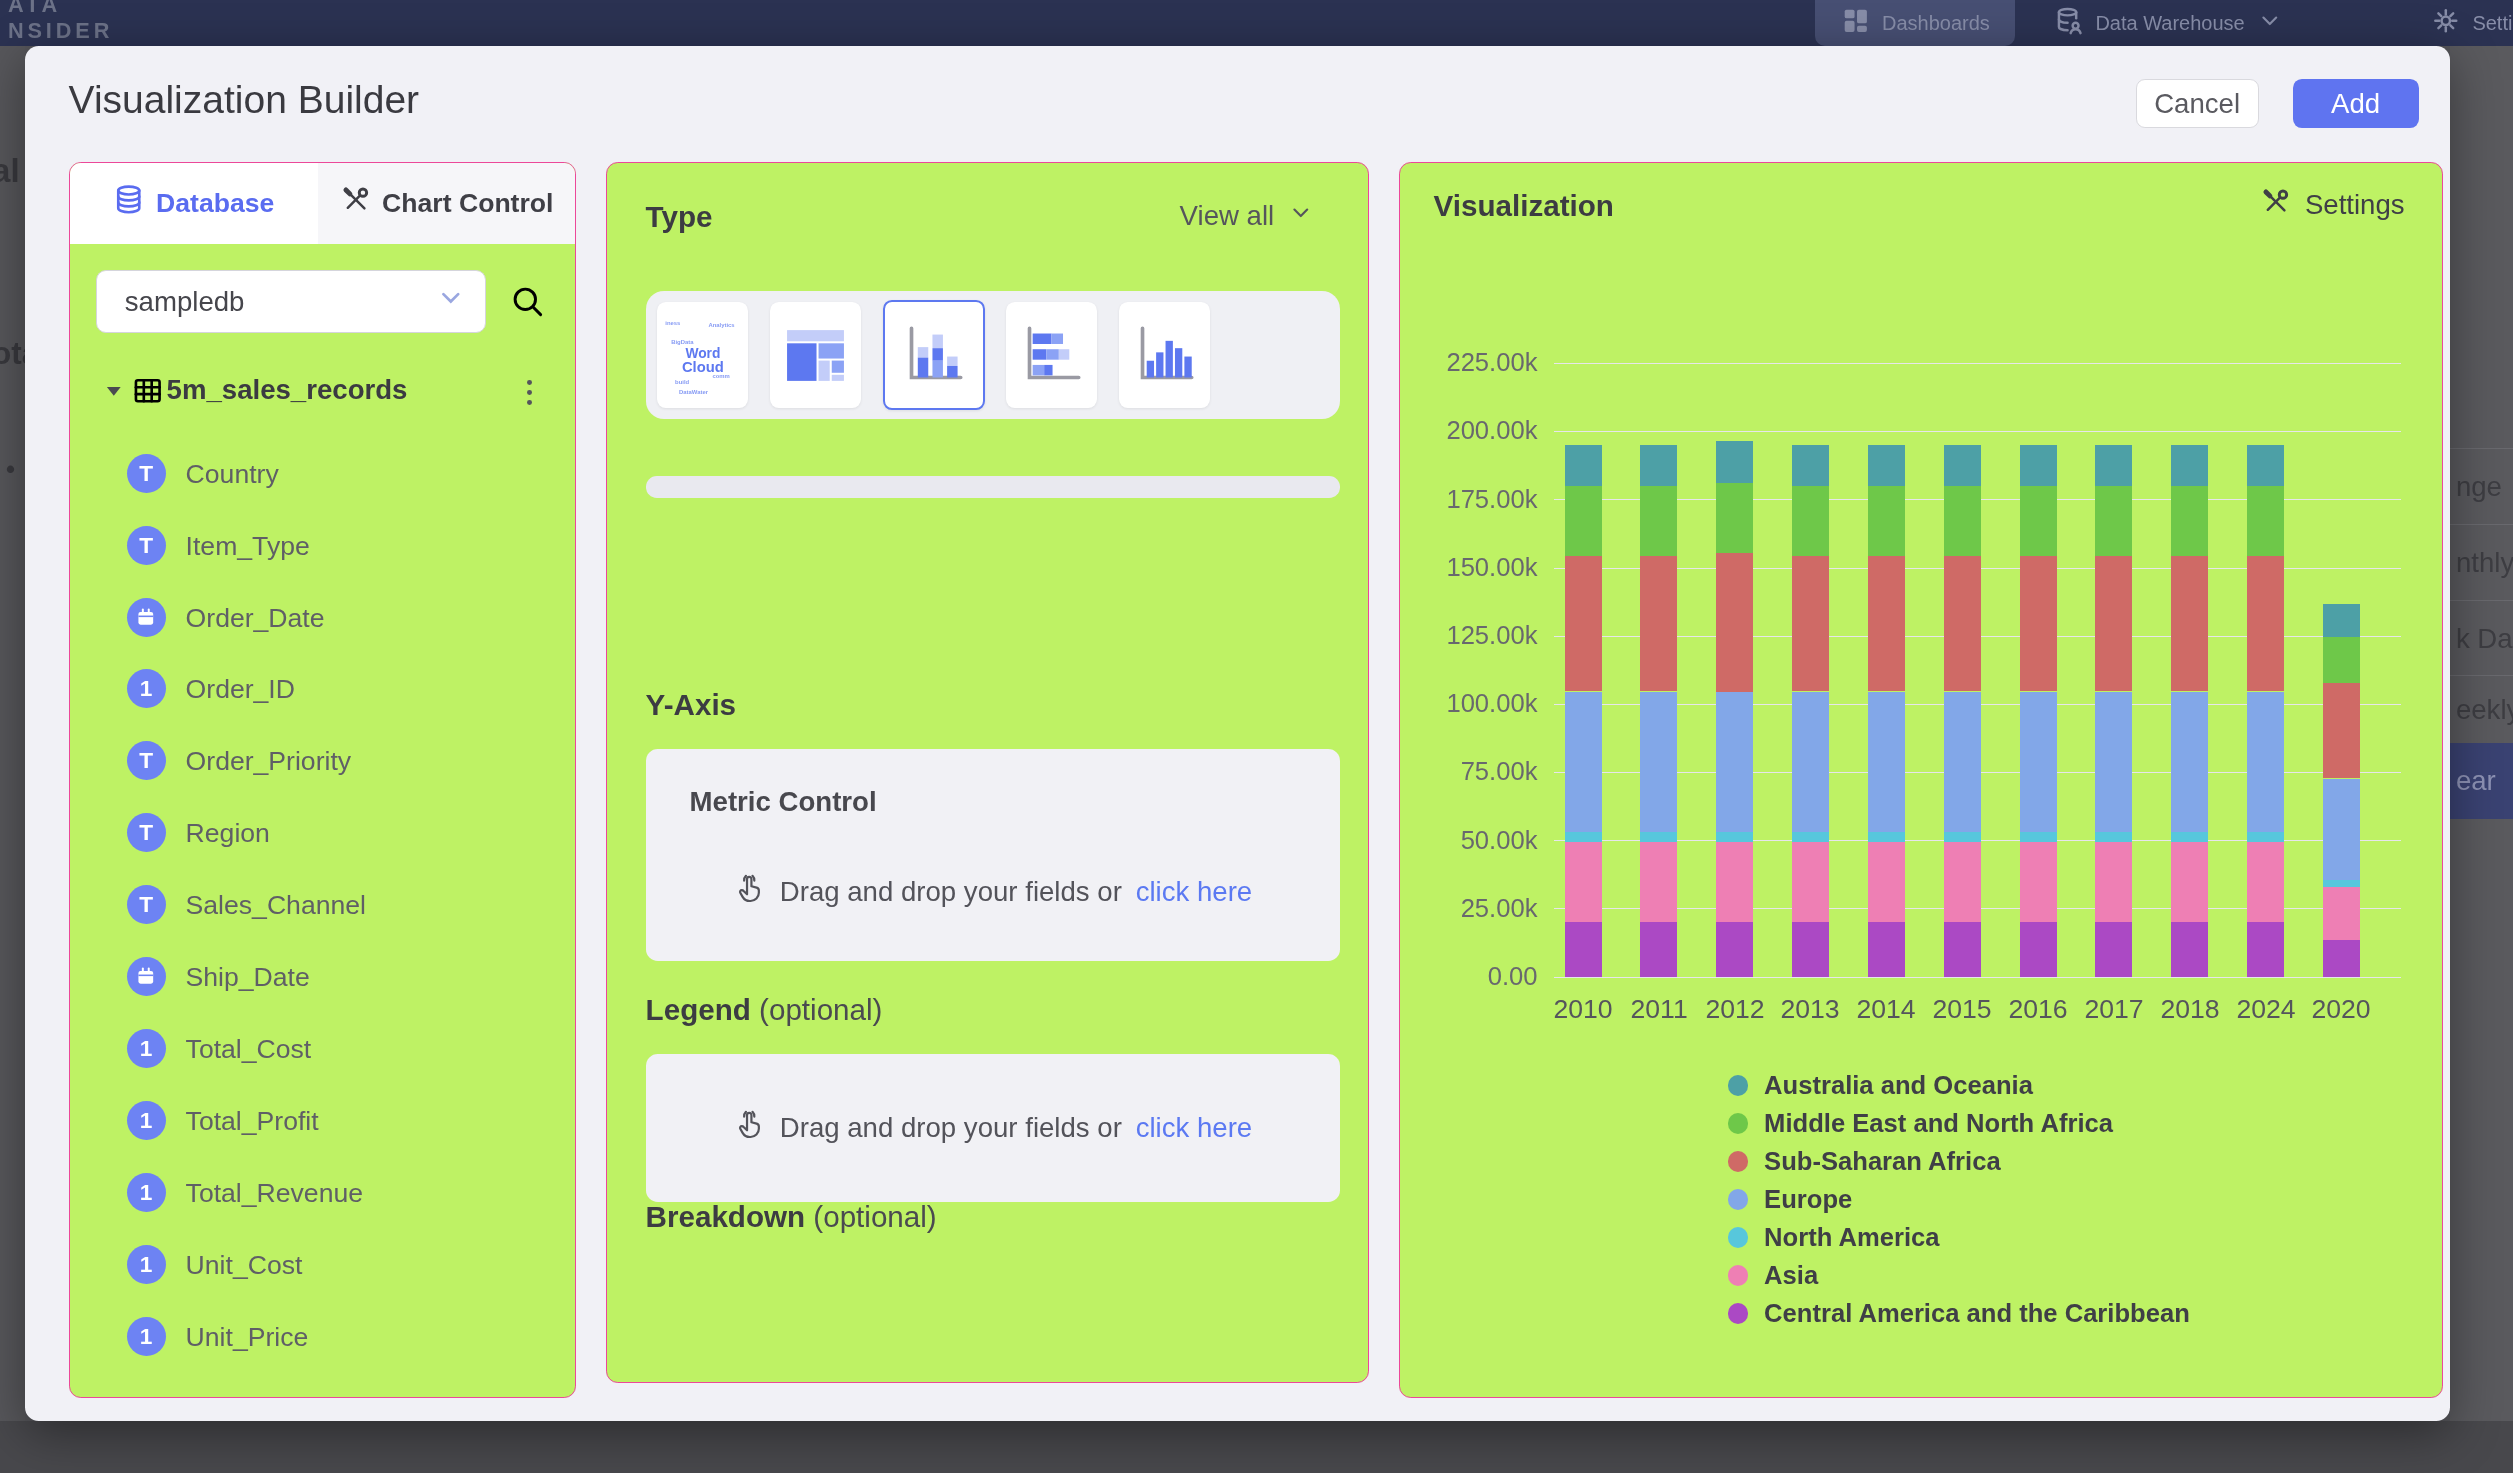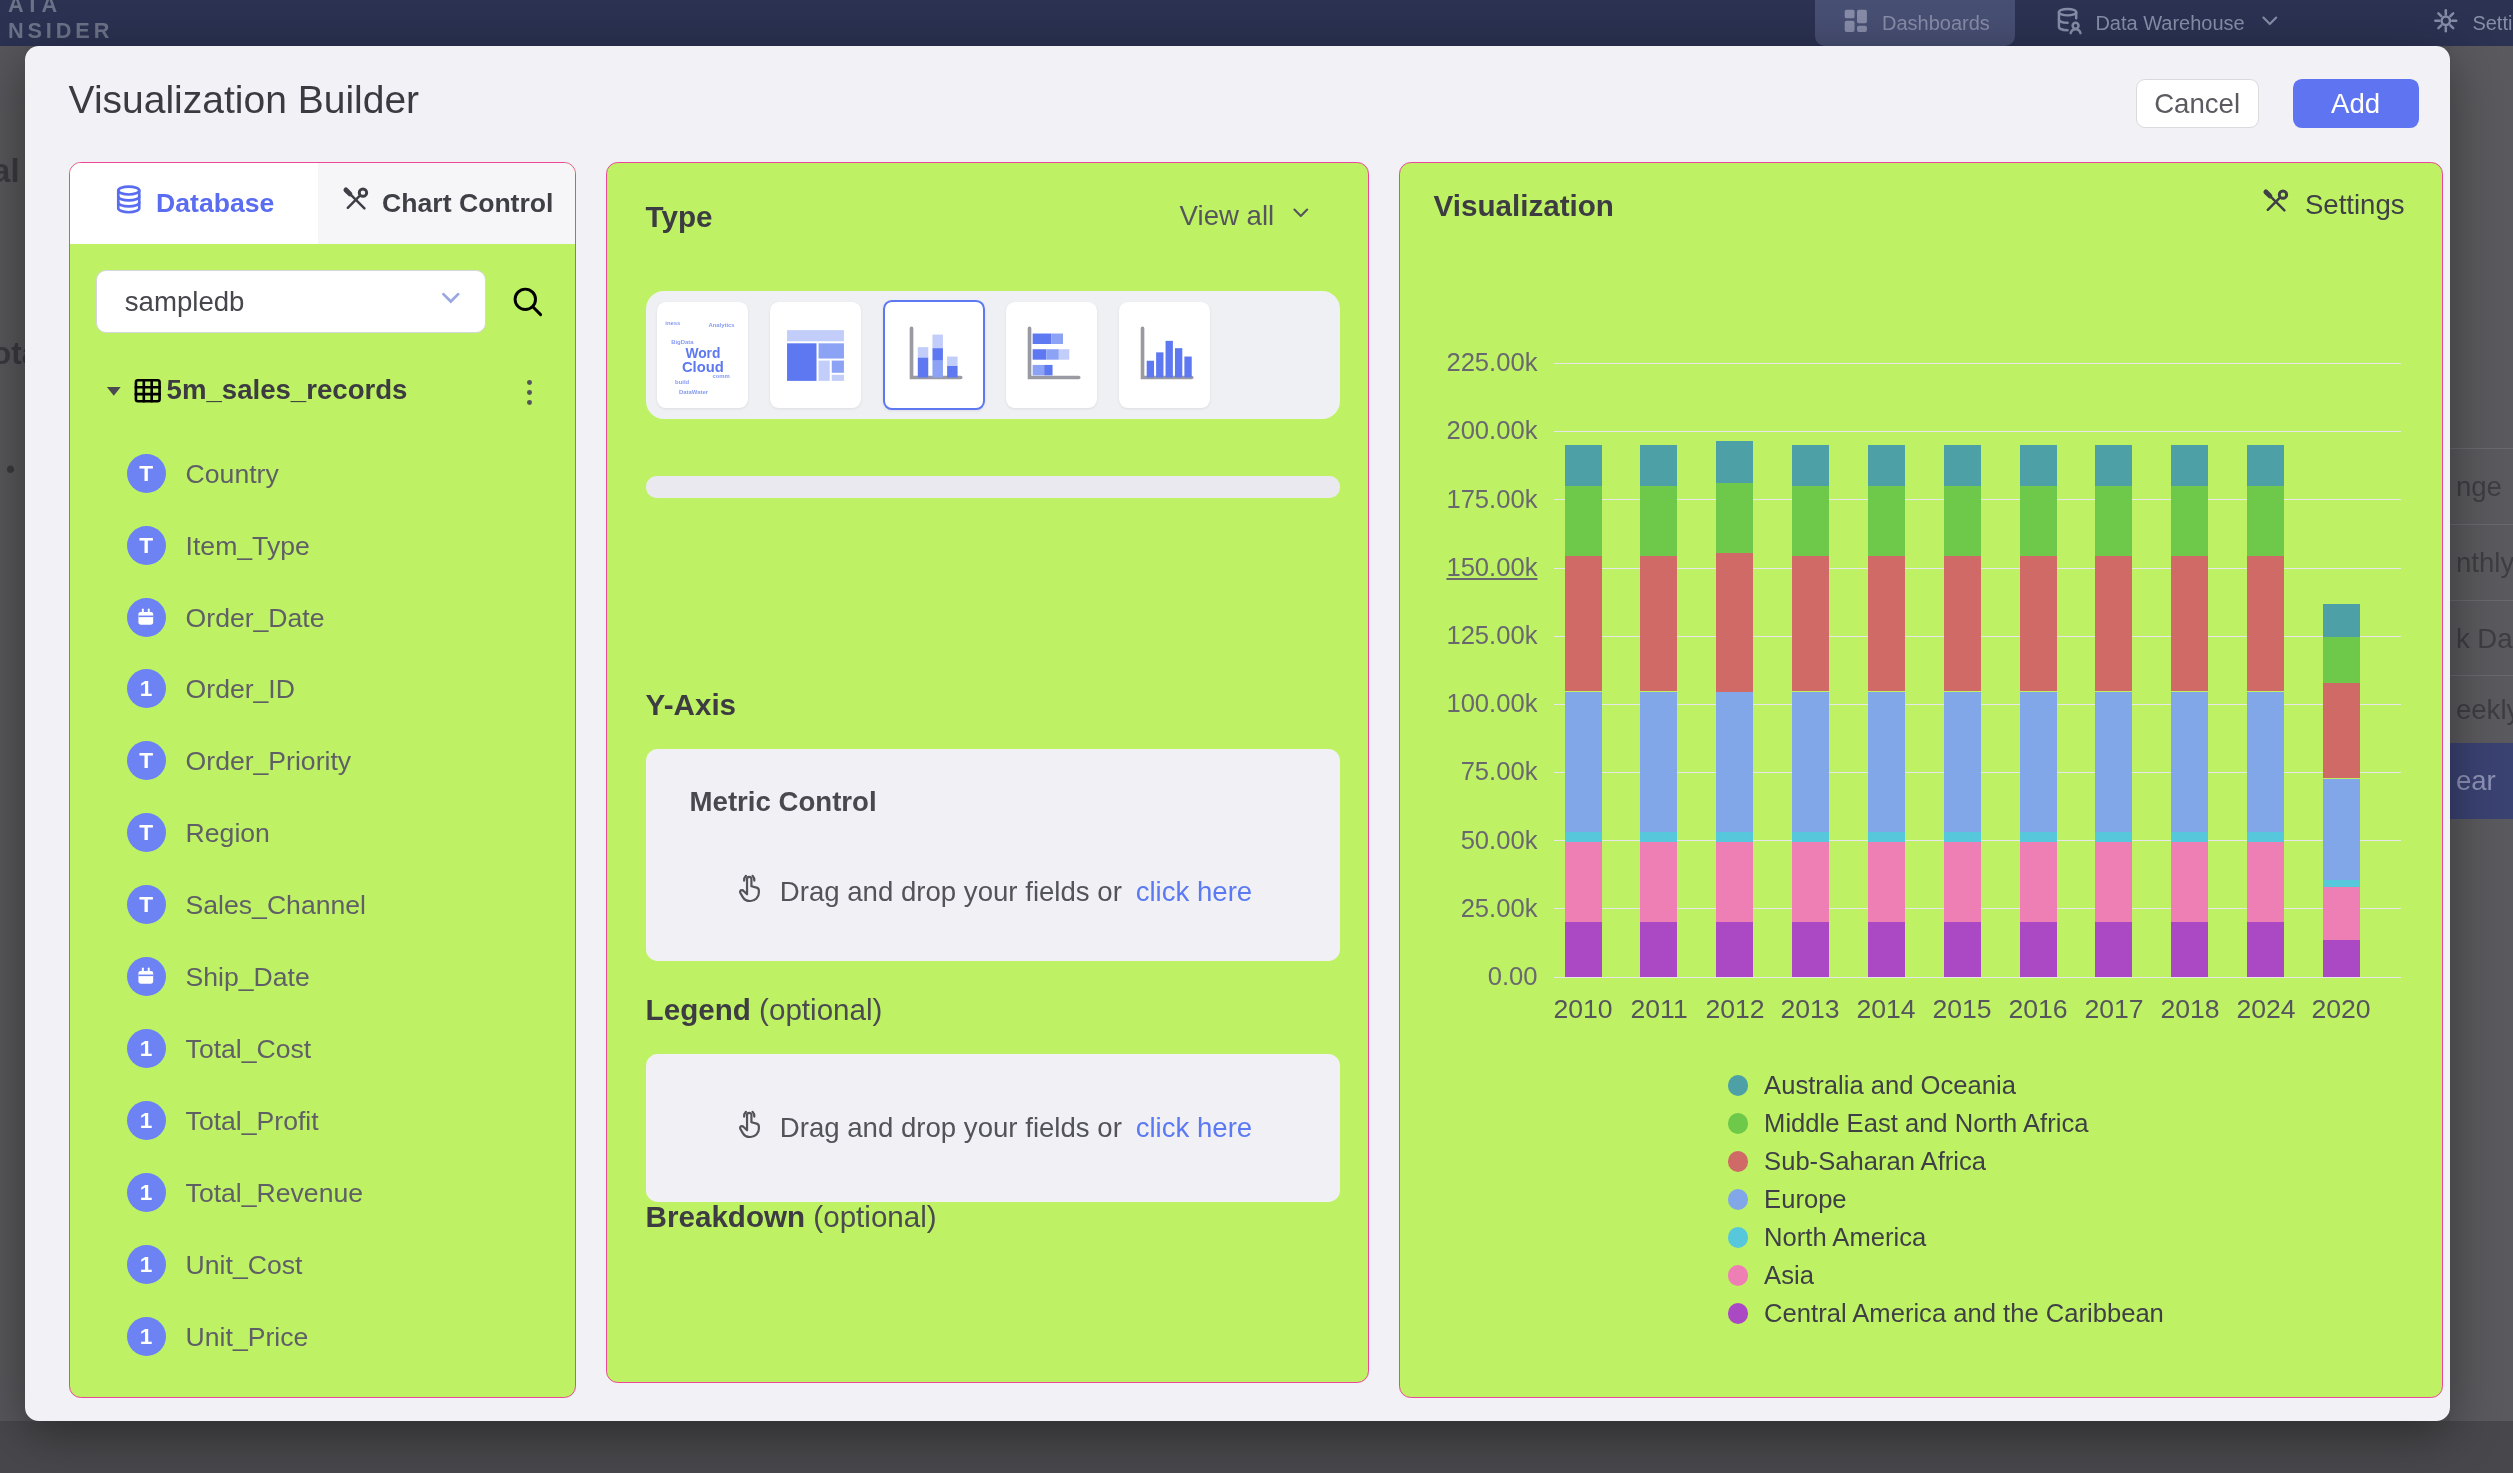--- a/index.html
+++ b/index.html
@@ -70,21 +70,21 @@
   .viz-head { position:absolute; left:34px; top:25.6px; font-size:29.6px; font-weight:bold; color:#3c3c42; }
   .settings { position:absolute; right:37px; top:23.6px; display:flex; align-items:center; gap:13.8px; font-size:27.6px; color:#3f3f46; font-weight:500; cursor:pointer; }
   .chart-title { position:absolute; left:154px; top:106px; width:847px; text-align:center; font-size:35px; font-weight:500; color:#4b4b52; }
   .gline { position:absolute; height:1px; background:#e6e6eb; }
   .ylab { position:absolute; width:128px; text-align:right; font-size:25.6px; color:#68686e; }
   .xlab { position:absolute; width:89px; text-align:center; font-size:26.6px; color:#55555c; }
   .bar { position:absolute; width:37px; }
   .seg { position:absolute; left:0; width:37px; }
   .lgd { position:absolute; left:328px; display:flex; align-items:center; gap:15.8px; }
   .lgd i { width:20.7px; height:20.7px; border-radius:50%; flex:0 0 auto; }
-  .lgd span { font-size:25.6px; font-weight:normal; color:#3f3f46; white-space:nowrap; }
+  .lgd span { font-size:25.6px; font-weight:bold; color:#3f3f46; white-space:nowrap; }
 
   .wc-word { position:absolute; color:#5d78f0; font-weight:bold; }
 </style>
 </head>
 <body>
 
 <div class="screen">
 
   <div class="topbar">
     <div class="logo">
@@ -389,21 +389,21 @@
           <div class="ylab" style="left:9.9px;top:731px;">25.00k</div>
           <div class="gline" style="left:154px;top:677px;width:847px;"></div>
           <div class="ylab" style="left:9.9px;top:663px;">50.00k</div>
           <div class="gline" style="left:154px;top:609px;width:847px;"></div>
           <div class="ylab" style="left:9.9px;top:594px;">75.00k</div>
           <div class="gline" style="left:154px;top:541px;width:847px;"></div>
           <div class="ylab" style="left:9.9px;top:526px;">100.00k</div>
           <div class="gline" style="left:154px;top:473px;width:847px;"></div>
           <div class="ylab" style="left:9.9px;top:458px;">125.00k</div>
           <div class="gline" style="left:154px;top:405px;width:847px;"></div>
-          <div class="ylab" style="left:9.9px;top:390px;text-decoration:underline;">150.00k</div>
+          <div class="ylab" style="left:9.9px;top:390px;">150.00k</div>
           <div class="gline" style="left:154px;top:336px;width:847px;"></div>
           <div class="ylab" style="left:9.9px;top:322px;">175.00k</div>
           <div class="gline" style="left:154px;top:268px;width:847px;"></div>
           <div class="ylab" style="left:9.9px;top:253px;">200.00k</div>
           <div class="gline" style="left:154px;top:200px;width:847px;"></div>
           <div class="ylab" style="left:9.9px;top:185px;">225.00k</div>
           <div class="bar" style="left:165px;top:0;height:814px;">
             <div class="seg" style="top:759px;height:55px;background:#ab49c4;"></div>
             <div class="seg" style="top:679px;height:80px;background:#ee7fb4;"></div>
             <div class="seg" style="top:669px;height:9.5px;background:#57c7dc;"></div>

